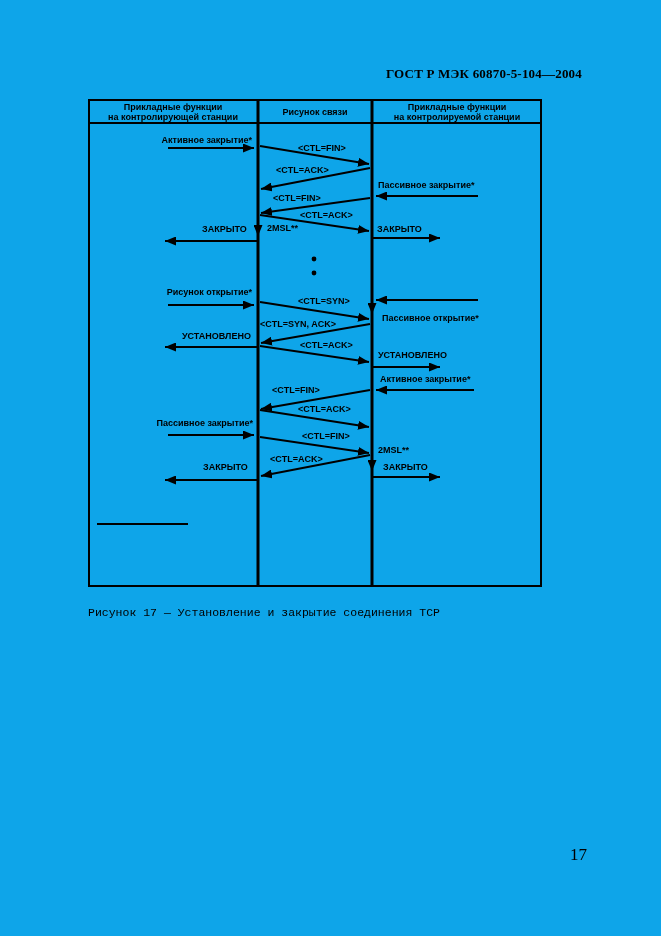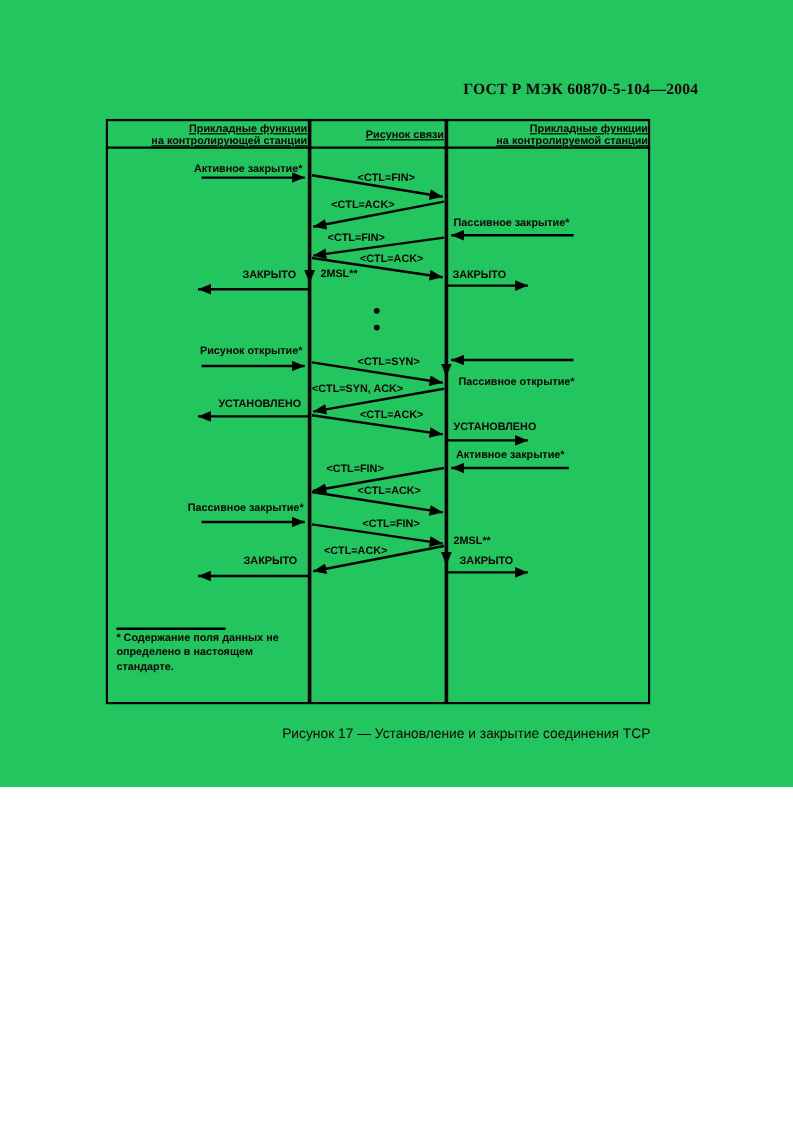--- a/index.html
+++ b/index.html
@@ -1,44 +1,44 @@
 <!DOCTYPE html>
 <html><head>
 <meta charset="utf-8">
 <style>
   html,body { margin:0; padding:0; background:#fff; }
   .page {
-    position:relative; width:661px; height:656px; background:#22c55e;
+    position:relative; width:661px; height:936px; background:#0ea5e9;
     font-family:"Liberation Sans", sans-serif; color:#000; overflow:hidden;
   }
   .doc-header {
     position:absolute; top:66px; right:79px;
     font-family:"Liberation Serif", serif; font-weight:700; font-size:13px;
     letter-spacing:0.2px; white-space:nowrap;
   }
   .figure-box { position:absolute; left:88px; top:99px; width:454px; height:488px; }
   .figure-box svg { position:absolute; left:0; top:0; }
   .hdr {
     position:absolute; top:3px; font-weight:700; font-size:9px; line-height:10px;
-    text-align:right; white-space:pre-line;text-decoration:underline;
+    text-align:center; white-space:pre-line;
   }
   .hdr-left  { left:2px;   width:166px; }
   .hdr-mid   { left:172px; width:110px; top:8px; }
   .hdr-right { left:286px; width:166px; }
   .lbl {
     position:absolute; font-weight:700; font-size:9px; line-height:10px;
     white-space:nowrap;
   }
   .note {
     position:absolute; font-weight:700; font-size:9px; line-height:12px;
     white-space:pre-line;
   }
   .caption {
-    position:absolute; top:606px; left:88px; width:454px; text-align:right;
-    font-family:Liberation Sans, sans-serif; font-size:11.5px; white-space:nowrap;
+    position:absolute; top:606px; left:88px; width:454px; text-align:left;
+    font-family:Liberation Mono, monospace; font-size:11.5px; white-space:nowrap;
   }
   .page-num {
     position:absolute; top:845px; left:570px;
     font-family:"Liberation Serif", serif; font-size:17px;text-align:right;
   }
 </style>
 </head>
 <body>
 
 <div class="page">
@@ -130,22 +130,19 @@
     <div class="lbl" style="left:292px;top:275px;">Активное закрытие*</div>
     <div class="lbl" style="left:184px;top:286px;">&lt;CTL=FIN&gt;</div>
     <div class="lbl" style="left:210px;top:305px;">&lt;CTL=ACK&gt;</div>
     <div class="lbl" style="right:289px;top:319px;">Пассивное закрытие*</div>
     <div class="lbl" style="left:214px;top:332px;">&lt;CTL=FIN&gt;</div>
     <div class="lbl" style="left:290px;top:346px;">2MSL**</div>
     <div class="lbl" style="left:182px;top:355px;">&lt;CTL=ACK&gt;</div>
     <div class="lbl" style="left:115px;top:363px;">ЗАКРЫТО</div>
     <div class="lbl" style="left:295px;top:363px;">ЗАКРЫТО</div>
 
-    <div class="note" style="left:9px;top:426px;">* Содержание поля данных не
-определено в настоящем
-стандарте.</div>
   </div>
 
   <div class="caption">Рисунок 17 — Установление и закрытие соединения TCP</div>
 
   <div class="page-num">17</div>
 
 </div>
 
 </body></html>

